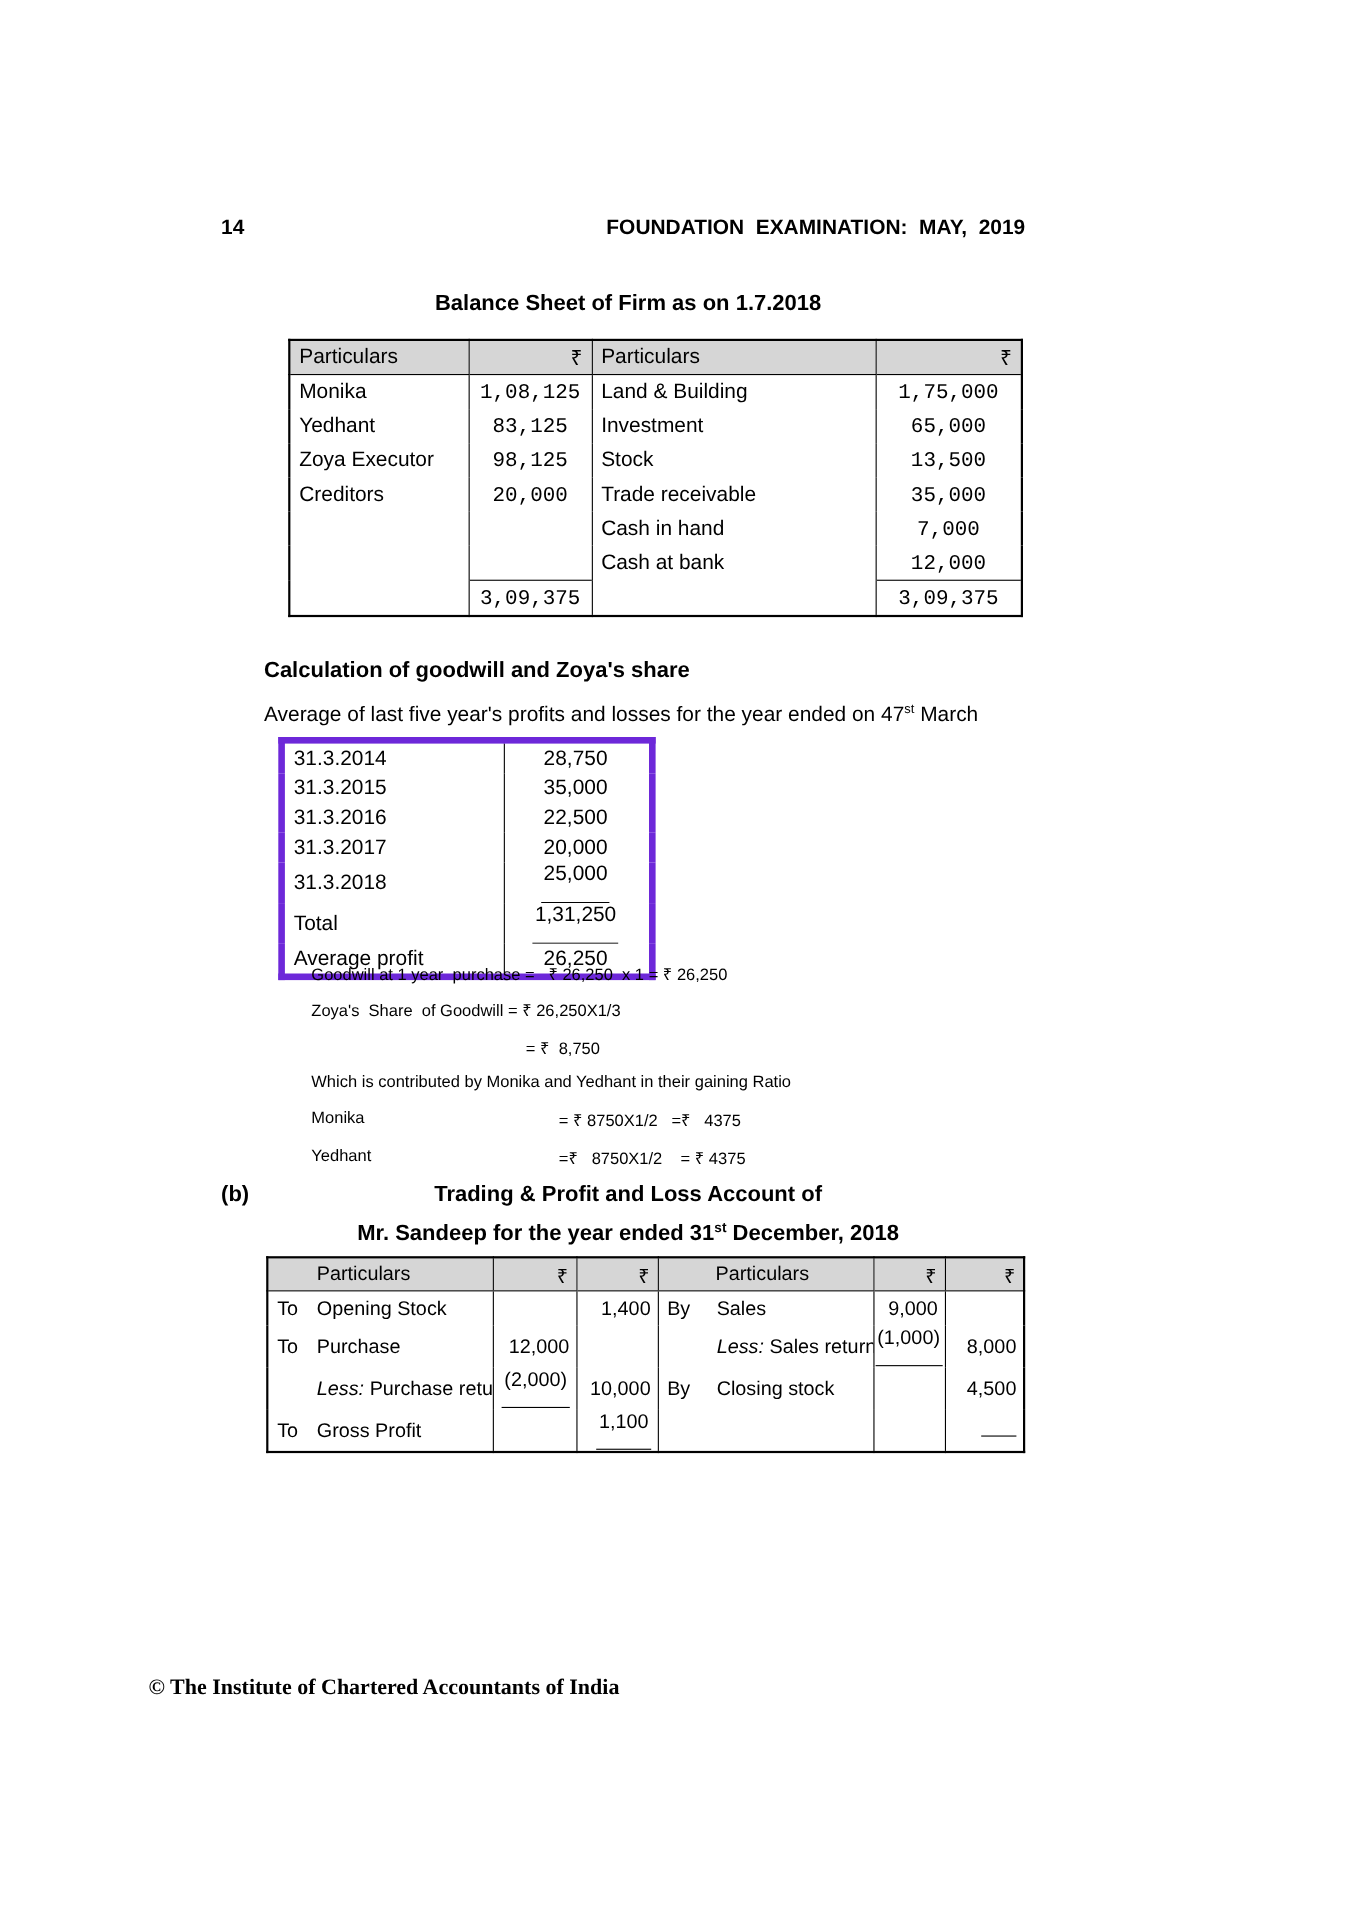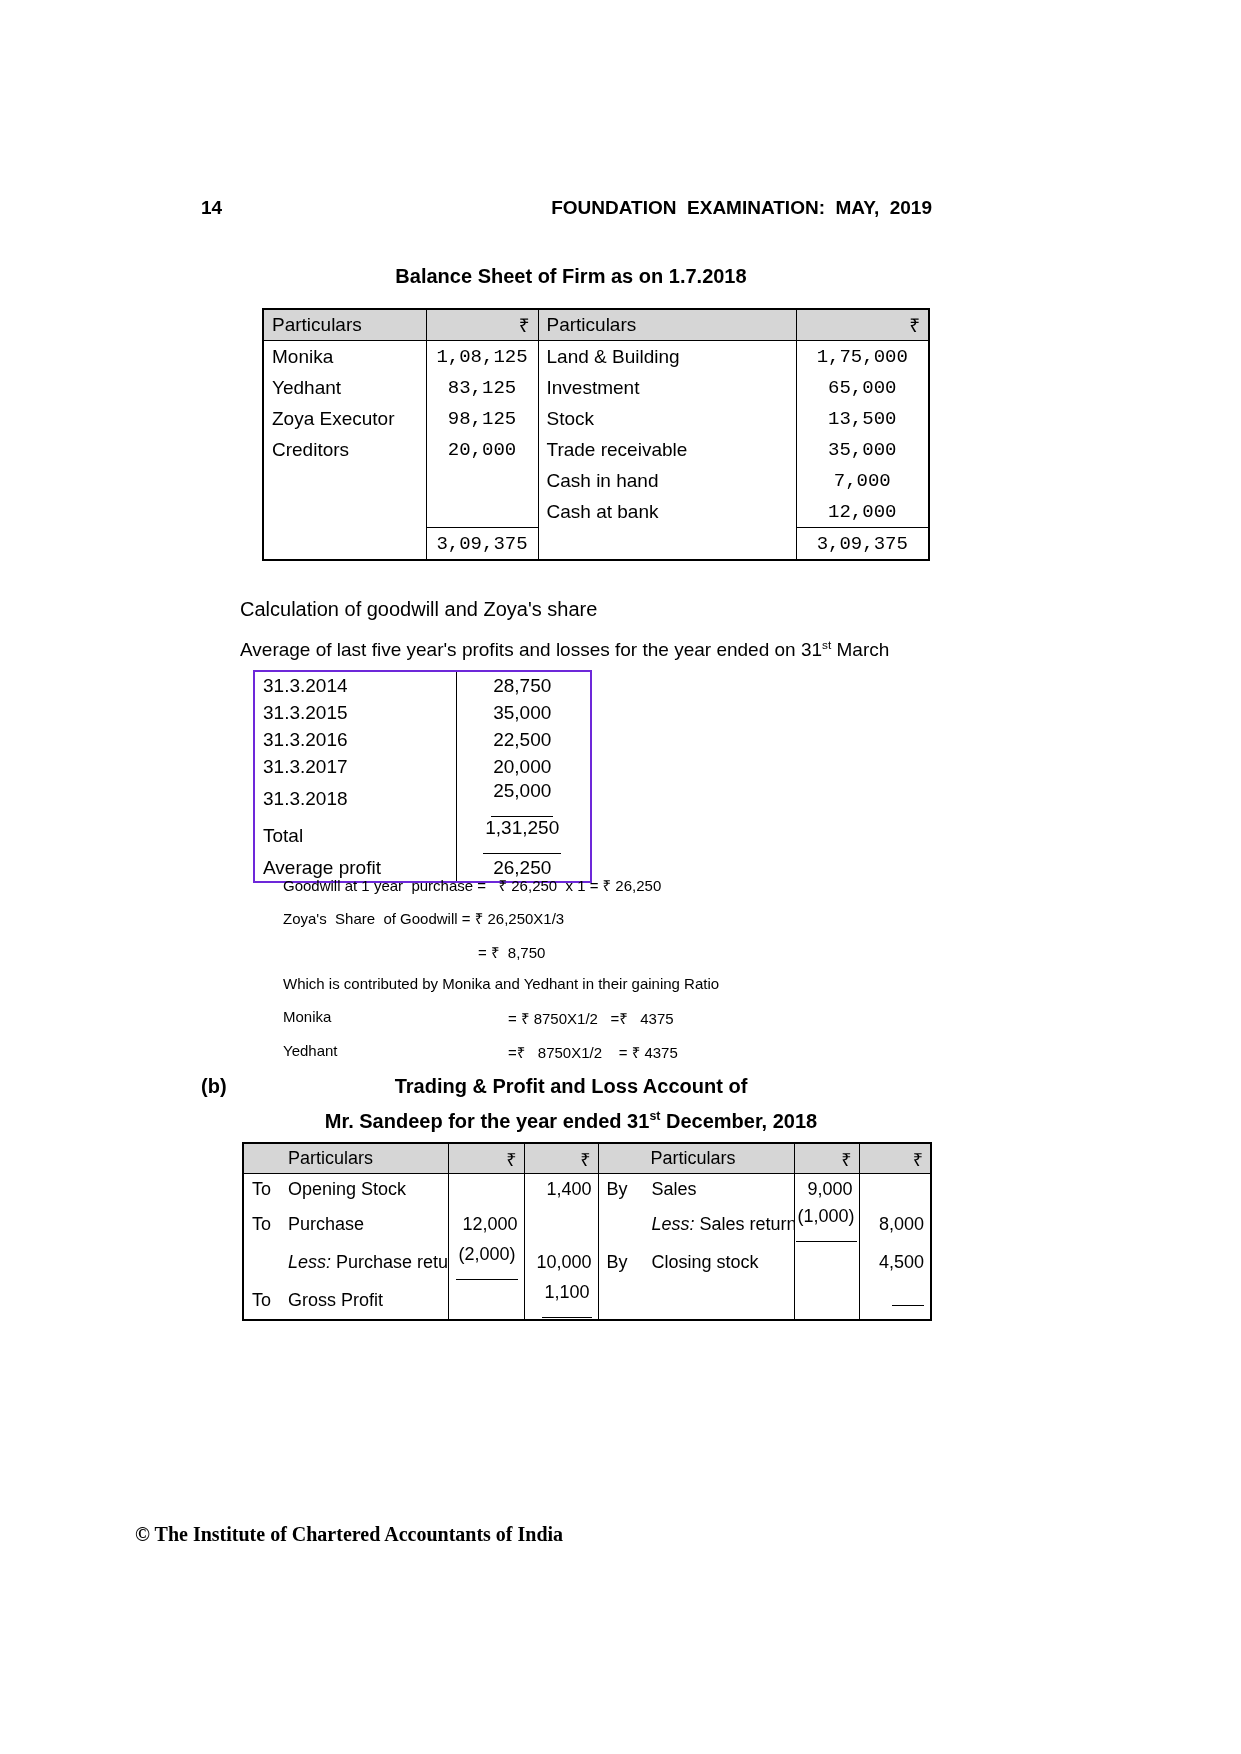--- a/index.html
+++ b/index.html
@@ -22,23 +22,23 @@
   .bs-table{position:absolute;left:262px;top:308px;width:666px;border:2px solid #000;font-size:19px;}
   .bs-table th,.bs-table td{white-space:nowrap;overflow:hidden;font-weight:normal;}
   .bs-table tr.head th{background:#d6d6d6;border-bottom:1.5px solid #000;height:30px;text-align:left;padding:0 8px;}
   .bs-table tr.head th.amt{text-align:right;}
   .bs-table td{height:31px;padding:0 8px;}
   .bs-table td.amt{text-align:center;font-family:Liberation Mono, monospace;}
   .v{border-left:1px solid #000;}
   .tline{border-top:1.5px solid #000;}
 
   
-  .gw-heading{left:240px;top:598px;font-size:20px;font-weight:normal;}
+  .gw-heading{left:240px;top:598px;font-size:20px;font-weight:bold;}
   .gw-avg{left:240px;top:638px;font-size:19px;}
-  .profit-table{position:absolute;left:253px;top:670px;width:337px;border:2px solid #6d28d9;font-size:19px;}
+  .profit-table{position:absolute;left:253px;top:670px;width:337px;border:6px solid #6d28d9;font-size:19px;}
   .profit-table td{height:27px;padding:0 8px;white-space:nowrap;overflow:hidden;}
   .profit-table td.amt{text-align:center;border-left:1px solid #000;padding-right:10px;}
   .ul{display:inline-block;border-bottom:1.5px solid #000;padding:0 2px 14px 2px;}
   .gw-line{font-size:15px;white-space:pre;}
 
   
   .part-label{left:201px;top:1075px;font-size:20px;font-weight:bold;}
   .tr-title1{left:210px;top:1075px;width:722px;text-align:center;font-size:20px;font-weight:bold;}
   .tr-title2{left:210px;top:1109px;width:722px;text-align:center;font-size:20px;font-weight:bold;}
 
@@ -123,21 +123,21 @@
         <td class="amt v tline">3,09,375</td>
         <td class="v"></td>
         <td class="amt v tline">3,09,375</td>
       </tr>
     </tbody>
   </table>
 
   <div class="abs gw-heading">Calculation of goodwill and Zoya's share</div>
 
   <div class="abs gw-avg">
-    <span>Average of last five year's profits and losses for the year ended on 31</span><sup>st</sup><span> March</span>
+    <span>Average of last five year's profits and losses for the year ended on 47</span><sup>st</sup><span> March</span>
   </div>
 
   <table class="profit-table">
     <colgroup>
         <col style="width:202px">
         <col style="width:135px">
       </colgroup>
     <tbody>
       <tr>
         <td>31.3.2014</td>

